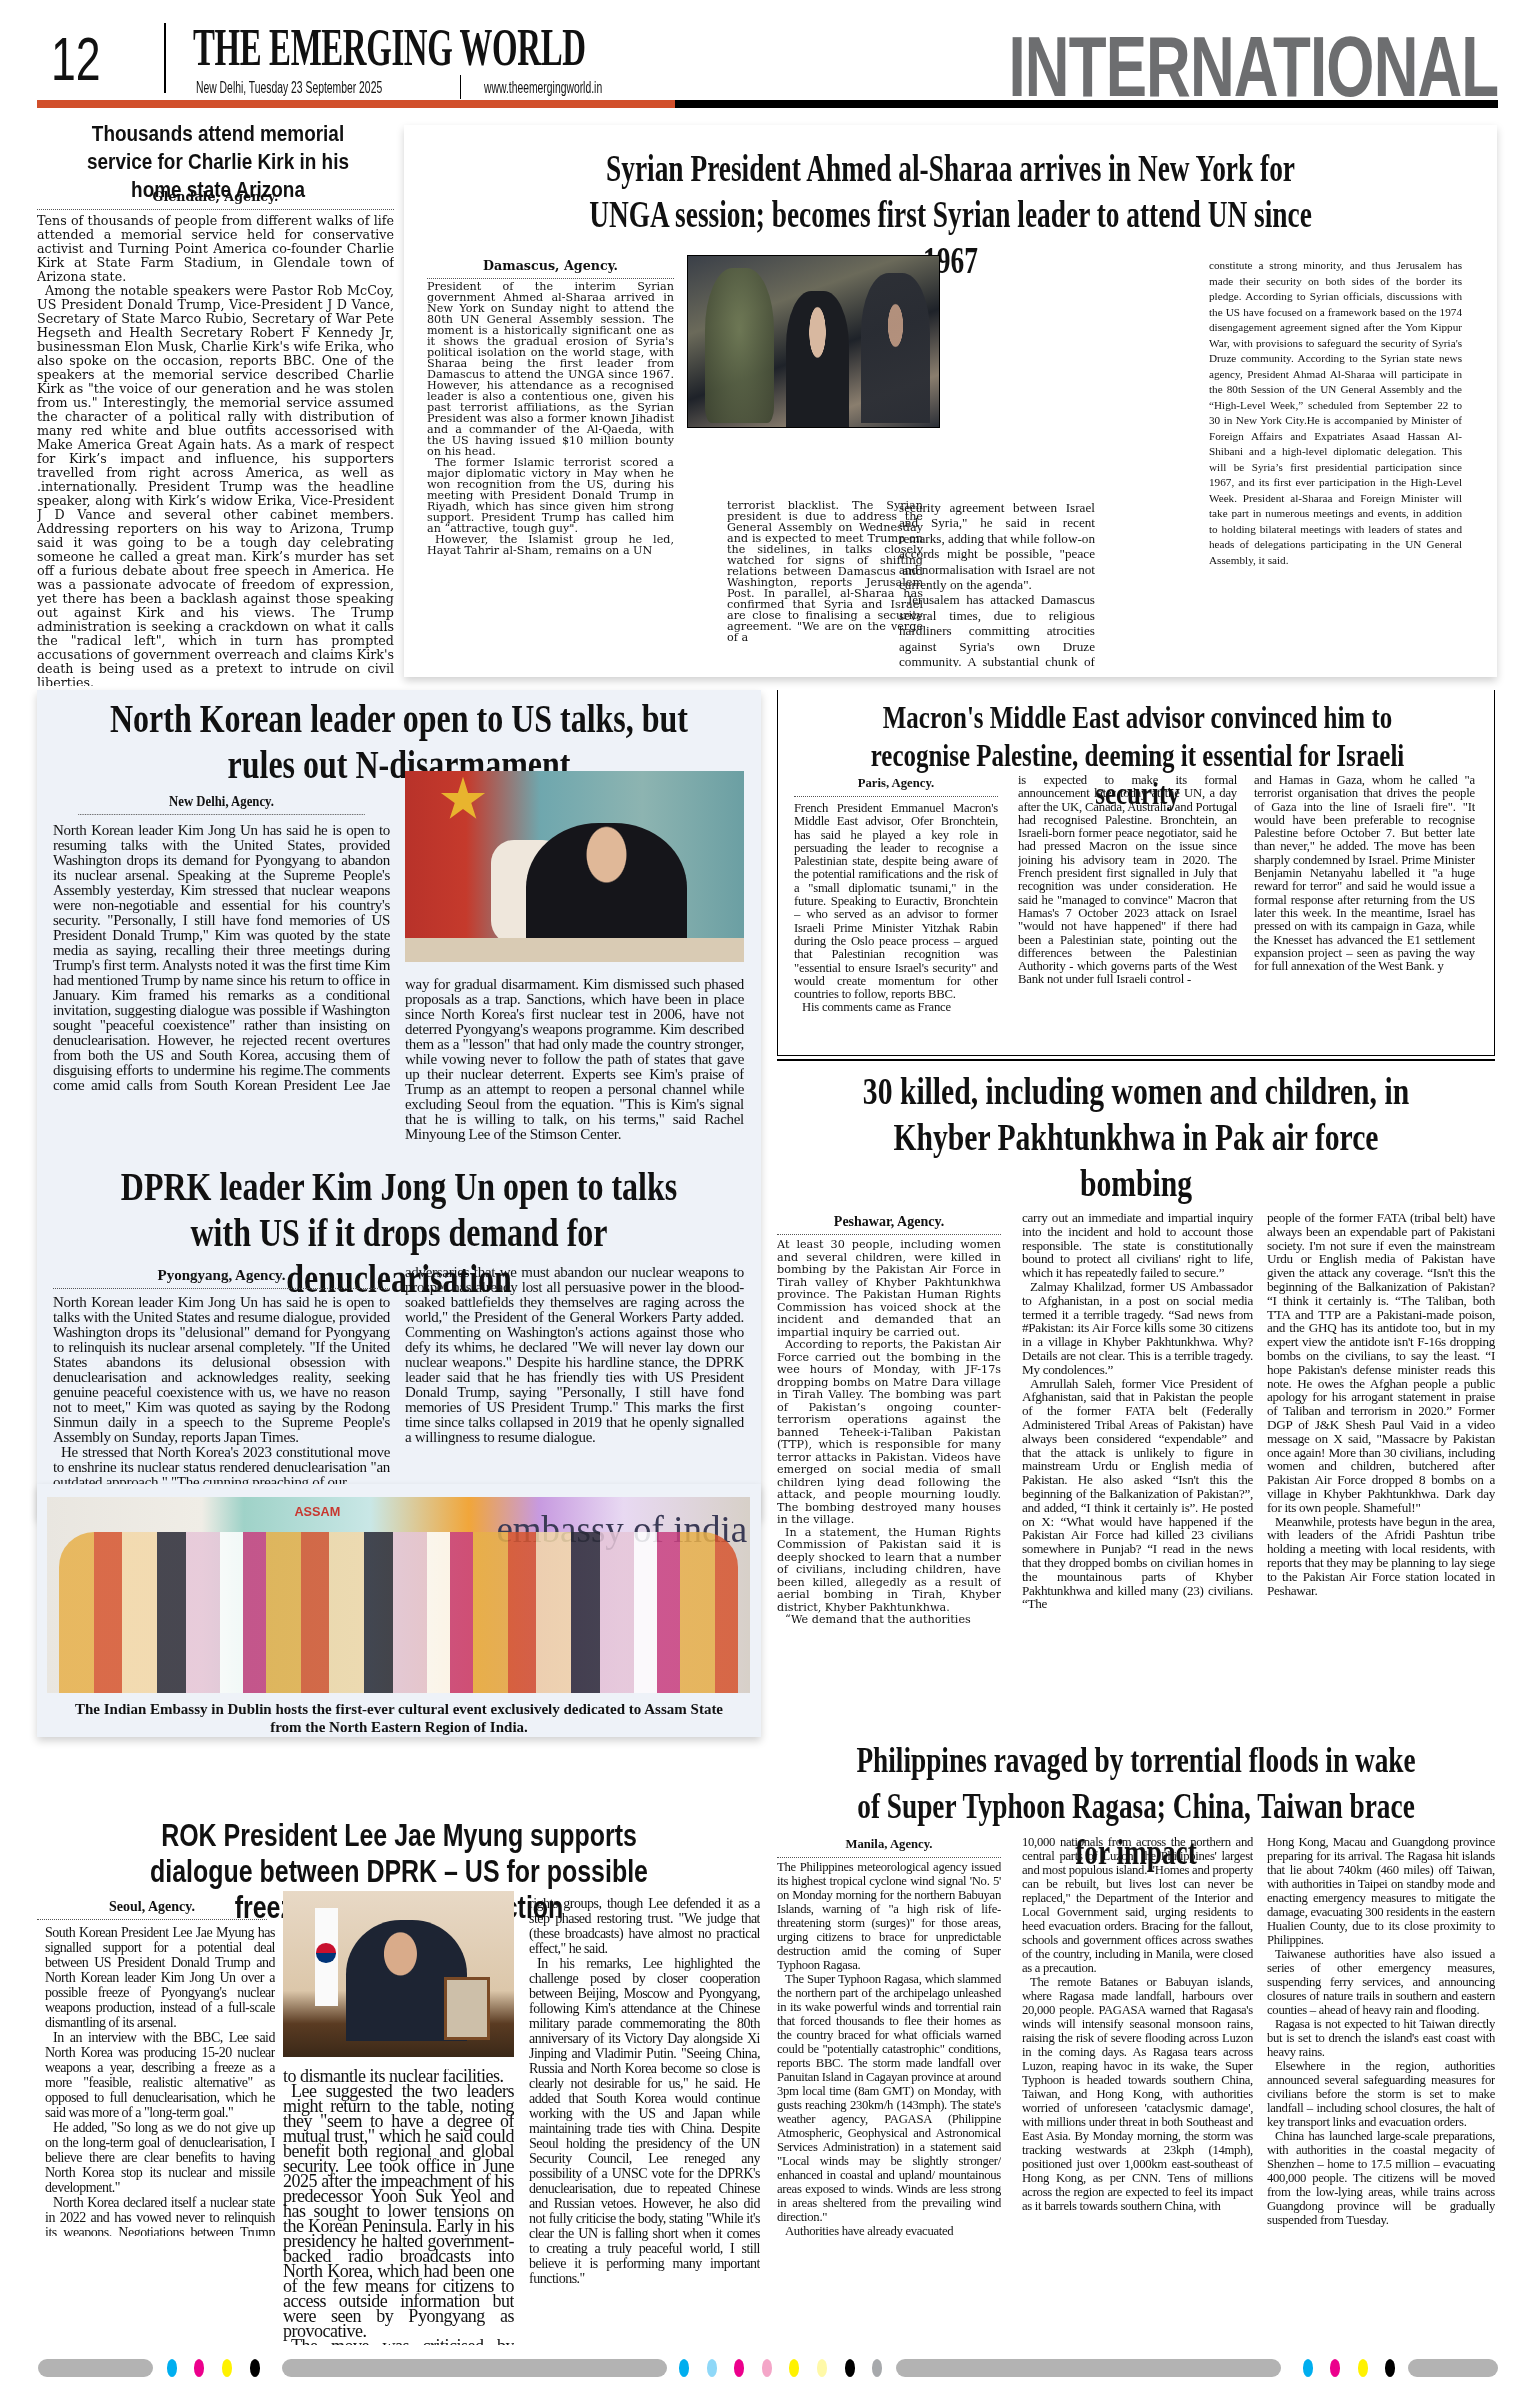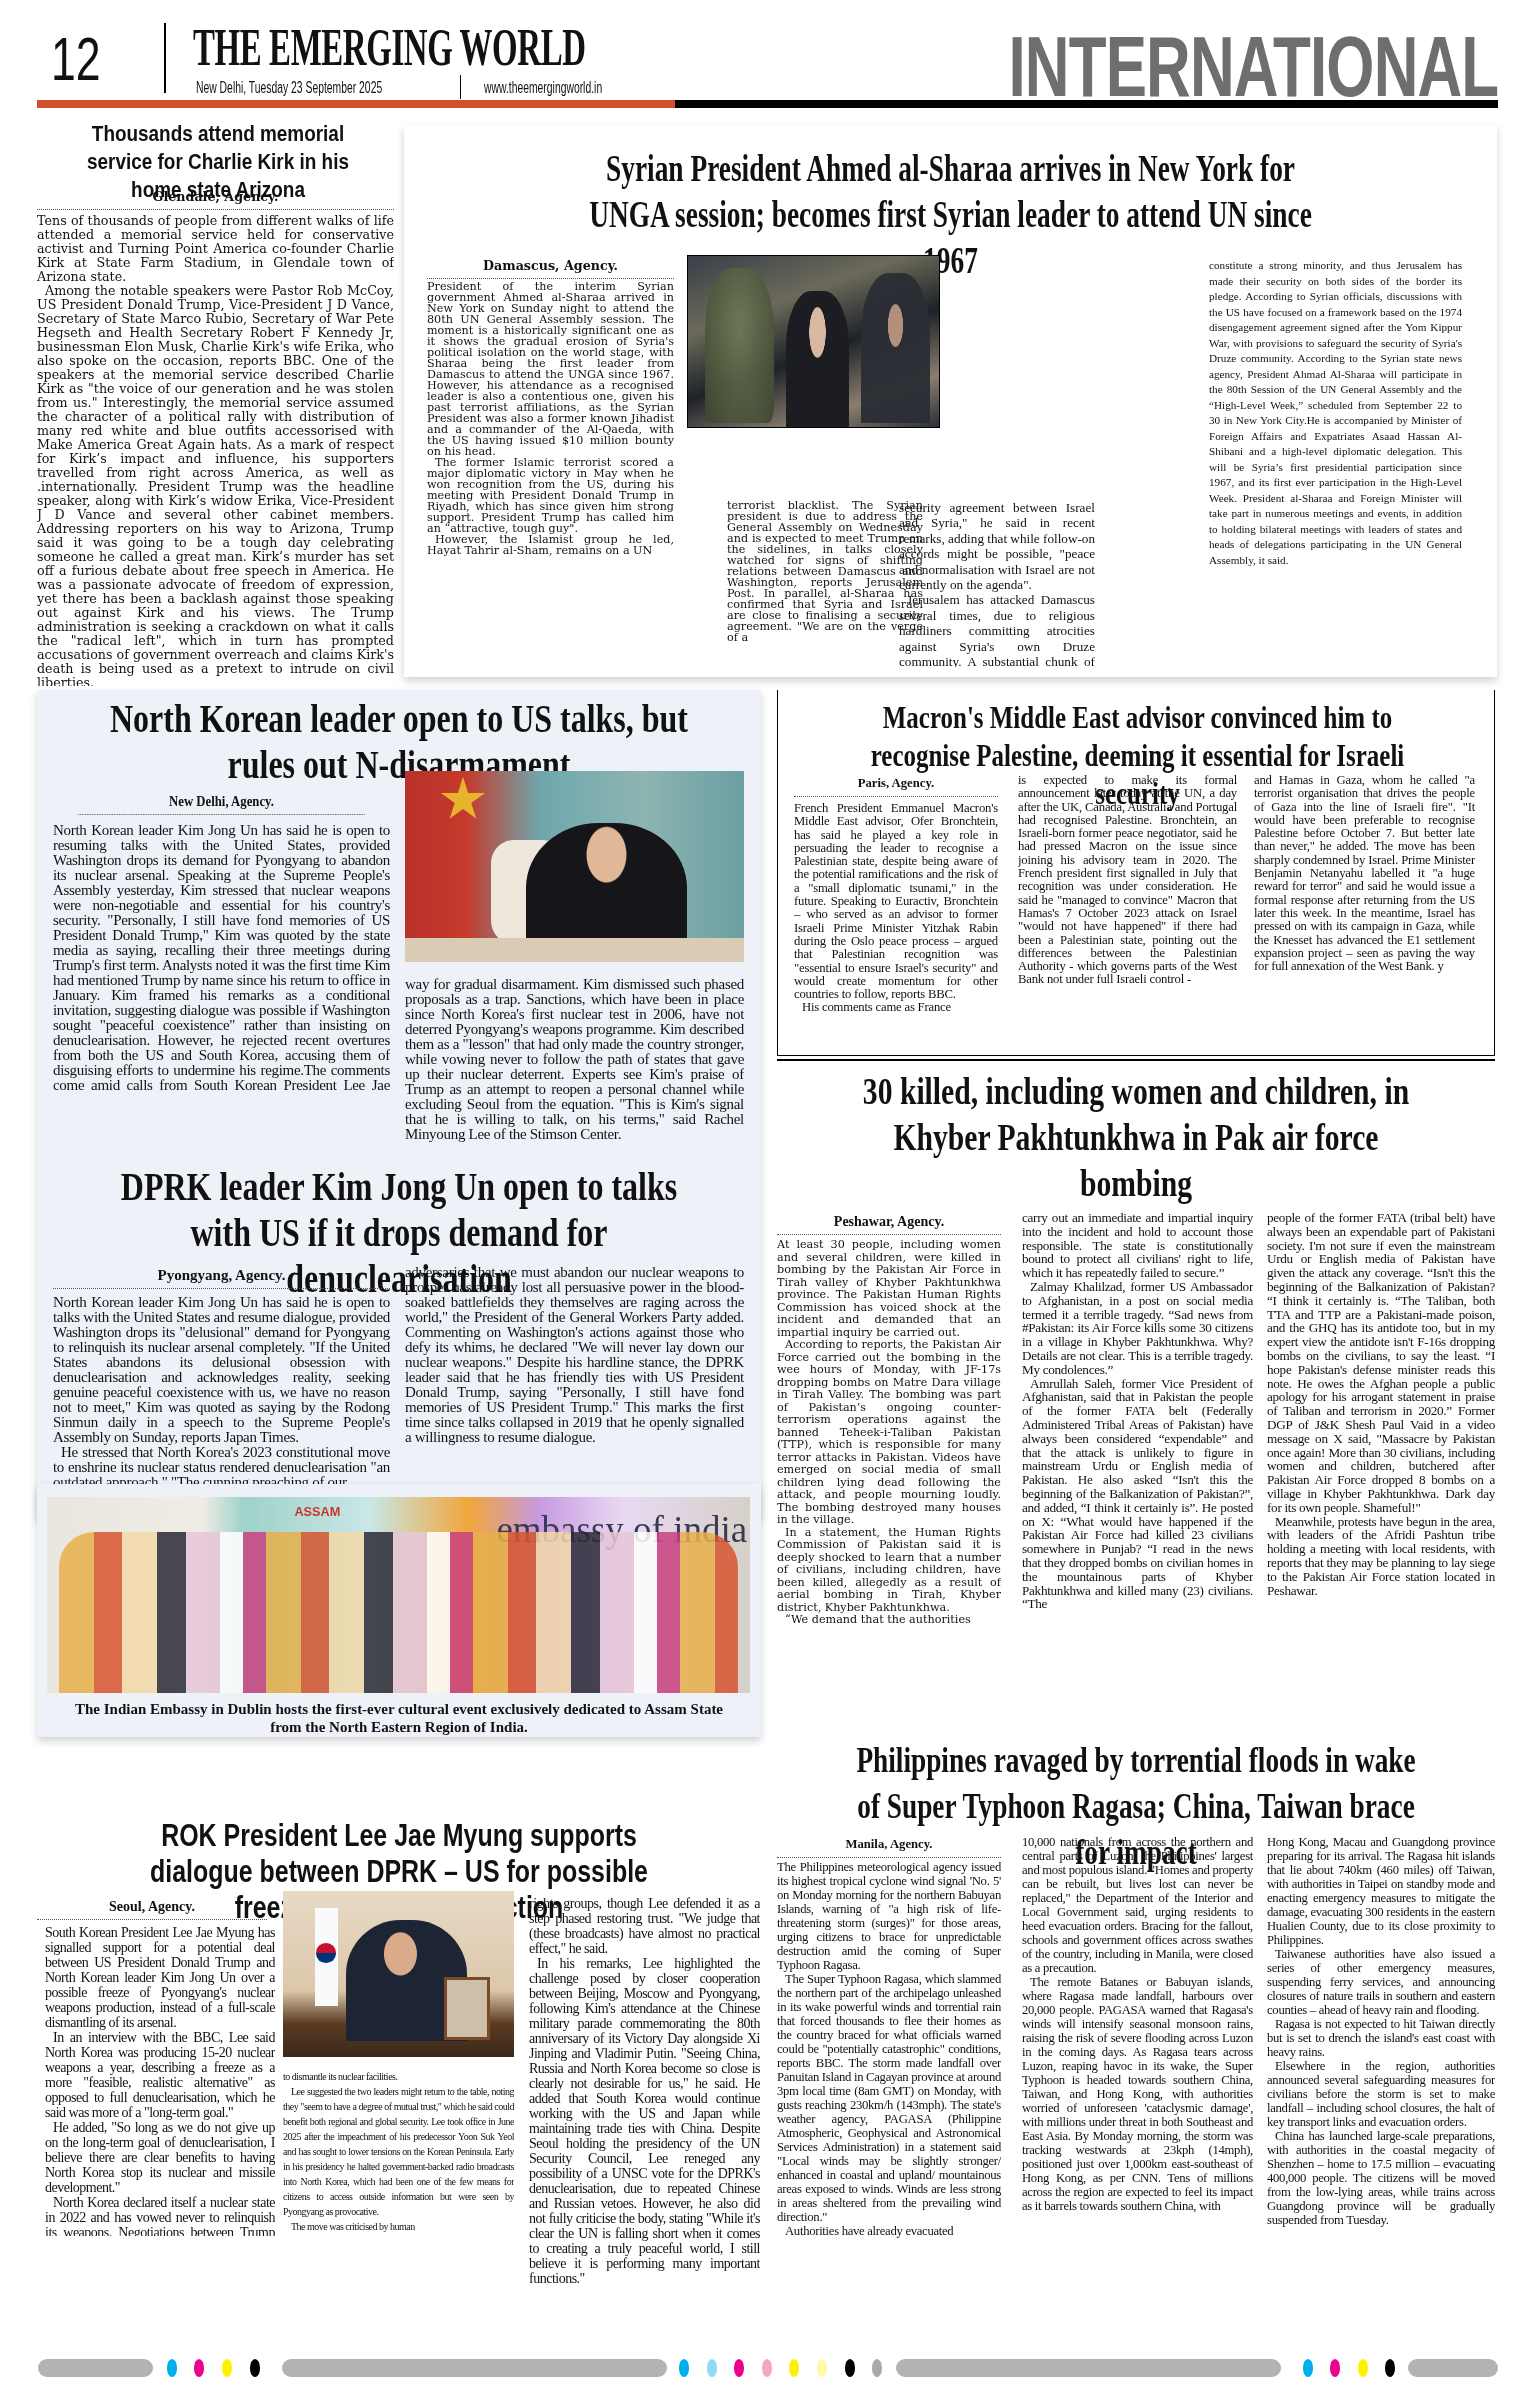--- a/index.html
+++ b/index.html
@@ -120,21 +120,21 @@
     <p>In an interview with the BBC, Lee said North Korea was producing 15-20 nuclear weapons a year, describing a freeze as a more "feasible, realistic alternative" as opposed to full denuclearisation, which he said was more of a "long-term goal."</p>
     <p>He added, "So long as we do not give up on the long-term goal of denuclearisation, I believe there are clear benefits to having North Korea stop its nuclear and missile development."</p>
     <p>North Korea declared itself a nuclear state in 2022 and has vowed never to relinquish its weapons. Negotiations between Trump and Kim broke down in 2019 after the US pressed Pyongyang</p>
   </div>
   <div class="photo" style="left:246px;top:79px;width:231px;height:166px;background:linear-gradient(180deg,#e8d9c6 0%,#dcc7aa 60%,#5a3b22 80%,#3a2818 100%);">
     <div style="position:absolute;left:32px;top:17.3px;width:23px;height:98px;background:#fafafa"></div>
     <div style="position:absolute;left:33px;top:52px;width:19.6px;height:19.6px;border-radius:50%;background:linear-gradient(180deg,#c8102e 50%,#003478 50%)"></div>
     <div style="position:absolute;left:63px;top:29px;width:121px;height:121px;background:radial-gradient(ellipse at 45% 28%,#d9ab8a 0 17%,#1d2433 18%);border-radius:45% 45% 0 0"></div>
     <div style="position:absolute;left:161px;top:86px;width:46px;height:63px;background:#cdbfa9;border:3.5px solid #7a4a26"></div>
   </div>
-  <div class="col cond" style="left:246px;top:257px;width:231px;height:276px;font-size:10px;line-height:15px;letter-spacing:-0.5px;">
+  <div class="col cond" style="left:246px;top:257px;width:231px;height:276px;font-size:18px;line-height:15px;letter-spacing:-0.5px;">
     <p style="text-indent:0">to dismantle its nuclear facilities.</p>
     <p>Lee suggested the two leaders might return to the table, noting they "seem to have a degree of mutual trust," which he said could benefit both regional and global security. Lee took office in June 2025 after the impeachment of his predecessor Yoon Suk Yeol and has sought to lower tensions on the Korean Peninsula. Early in his presidency he halted government-backed radio broadcasts into North Korea, which had been one of the few means for citizens to access outside information but were seen by Pyongyang as provocative.</p>
     <p>The move was criticised by human</p>
   </div>
   <div class="col cond" style="left:492px;top:84px;width:231px;height:449px;font-size:14px;line-height:15px;letter-spacing:-0.5px;">
     <p>rights groups, though Lee defended it as a step phased restoring trust. "We judge that (these broadcasts) have almost no practical effect," he said.</p>
     <p>In his remarks, Lee highlighted the challenge posed by closer cooperation between Beijing, Moscow and Pyongyang, following Kim's attendance at the Chinese military parade commemorating the 80th anniversary of its Victory Day alongside Xi Jinping and Vladimir Putin. "Seeing China, Russia and North Korea become so close is clearly not desirable for us," he said. He added that South Korea would continue working with the US and Japan while maintaining trade ties with China. Despite Seoul holding the presidency of the UN Security Council, Lee reneged any possibility of a UNSC vote for the DPRK's denuclearisation, due to repeated Chinese and Russian vetoes. However, he also did not fully criticise the body, stating "While it's clear the UN is falling short when it comes to creating a truly peaceful world, I still believe it is performing many important functions."</p>
   </div>
 </div>
 

